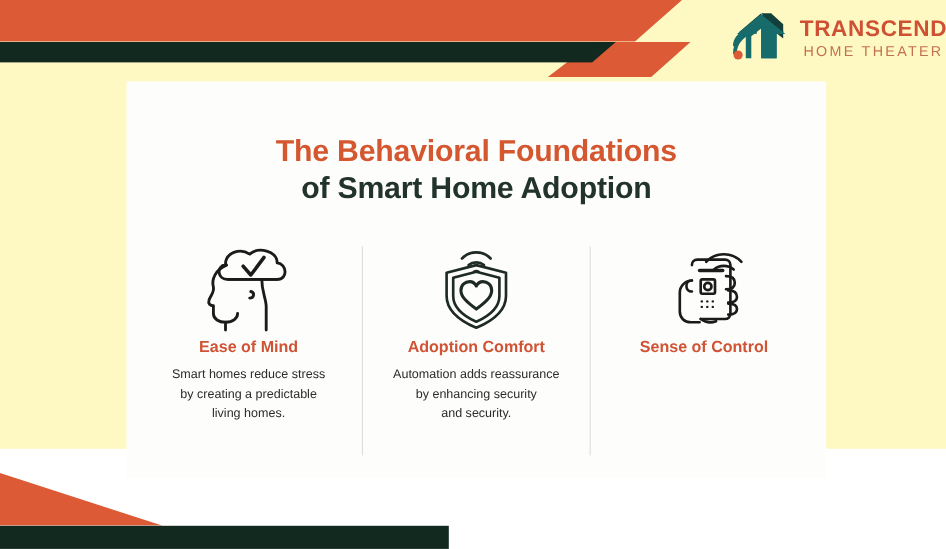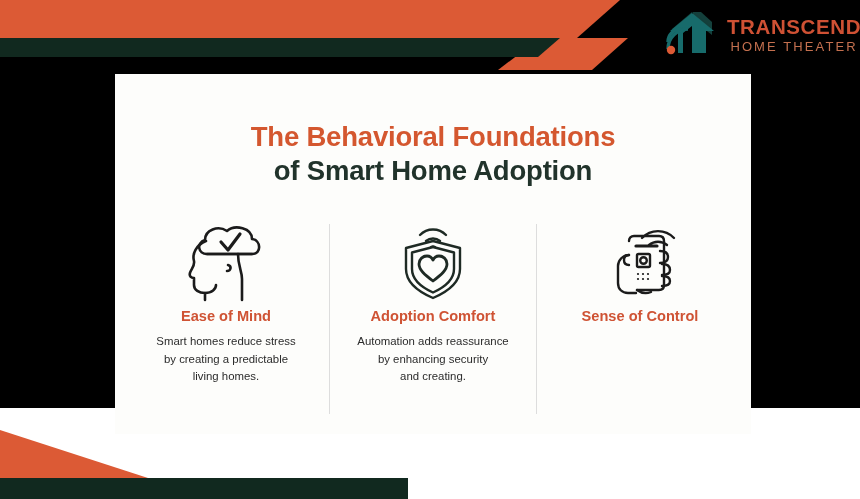--- a/index.html
+++ b/index.html
@@ -1,21 +1,21 @@
 <!DOCTYPE html>
 <html><head>
 <meta charset="utf-8">
 <style>
   html,body{margin:0;padding:0;}
   body{
     width:860px;height:499px;overflow:hidden;position:relative;
     background:#ffffff;
     font-family:"Liberation Sans", sans-serif;
   }
-  .stage{position:absolute;left:0;top:0;width:860px;height:408px;background:#000000;}
+  .stage{position:absolute;left:0;top:0;width:860px;height:408px;background:#fef9c3;}
 
   
   .band-orange-top{
     position:absolute;left:0;top:0;width:620px;height:38px;
     background:#dc5a35;
     clip-path:polygon(0 0, 620px 0, 577px 38px, 0 38px);
   }
   .band-green-top{
     position:absolute;left:0;top:38px;width:560px;height:19px;
     background:#11291f;
@@ -169,21 +169,21 @@
 
             <path d="M23 31.5 L44 26 L65 31.5 L65 48 C65 59 55 66.5 44 71.5 C33 66.5 23 59 23 48 Z"></path>
 
             <path d="M44 60 C36 54 30 49 30 43 C30 38 34 35 38 35 C41 35 43 37 44 39 C45 37 47 35 50 35 C54 35 58 38 58 43 C58 49 52 54 44 60 Z" stroke-width="2.8"></path>
           </svg>
         </div>
         <div class="col-title">Adoption Comfort</div>
         <div class="col-body">
           <div>Automation adds reassurance</div>
           <div>by enhancing security</div>
-          <div>and creating.</div>
+          <div>and security.</div>
         </div>
       </div>
 
       <div class="divider"></div>
 
       <div class="col">
         <div class="icon-wrap">
           <svg width="88" height="82" viewBox="0 0 88 82" xmlns="http://www.w3.org/2000/svg" fill="none" stroke="#1b1b1b" stroke-width="2.4" stroke-linecap="round" stroke-linejoin="round">
 
             <path d="M46 17 A22 22 0 0 1 78 17"></path>

